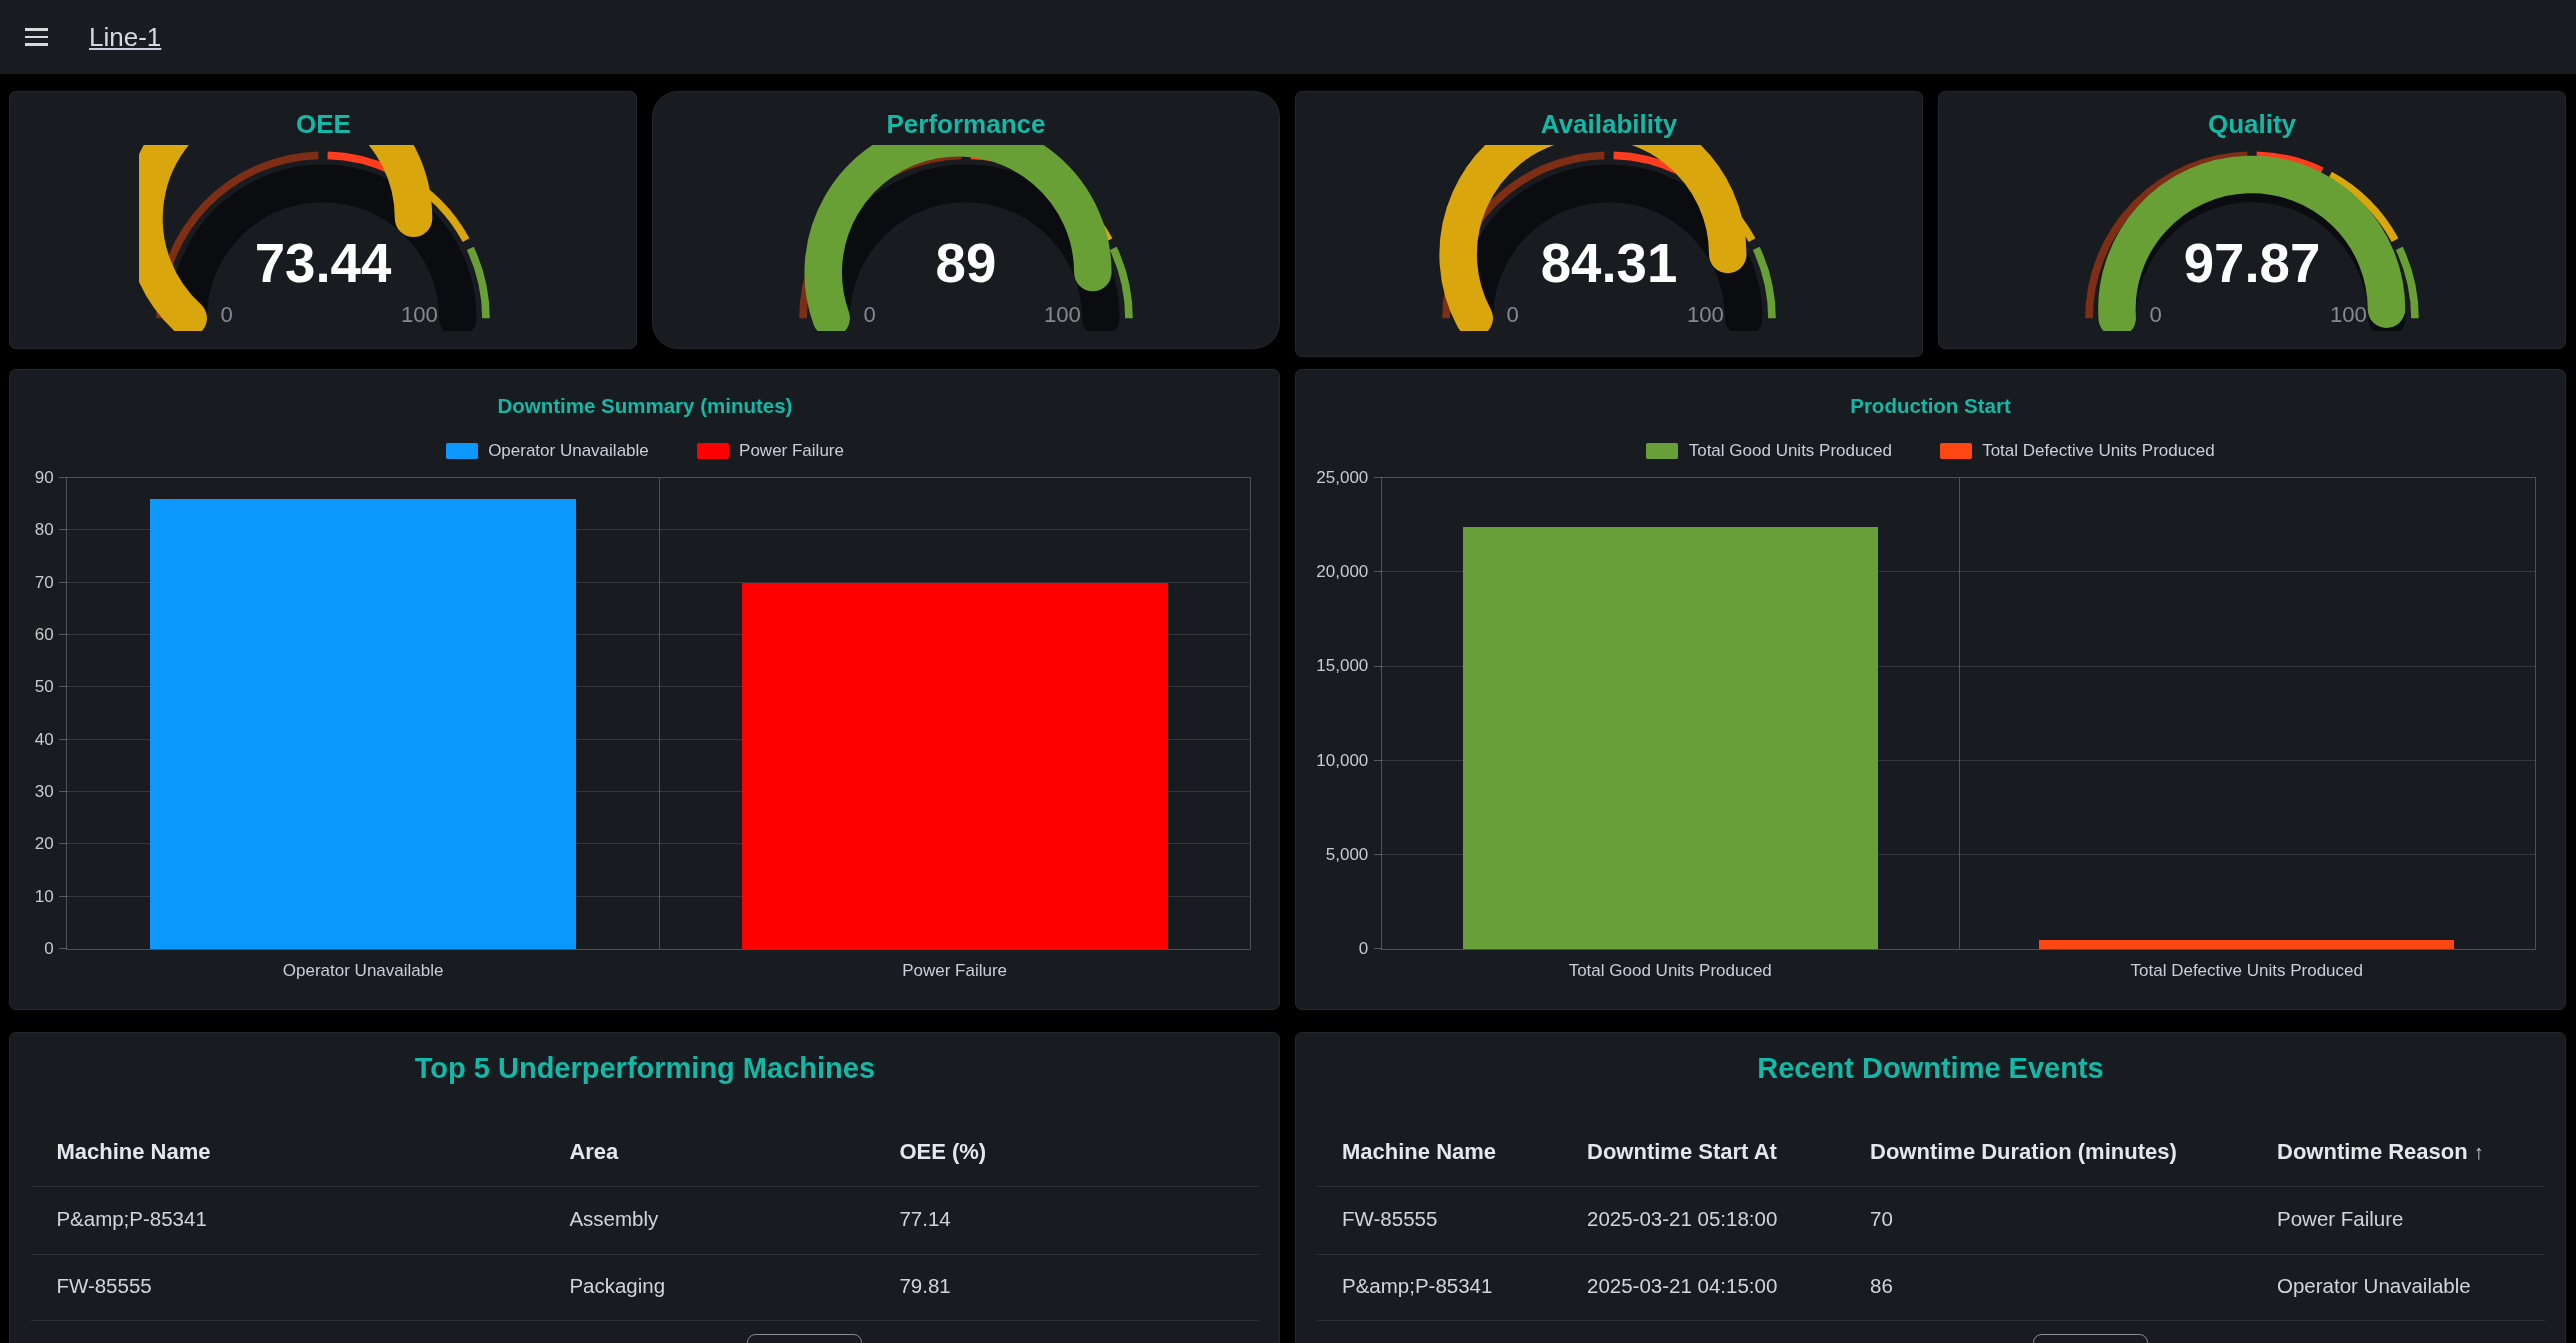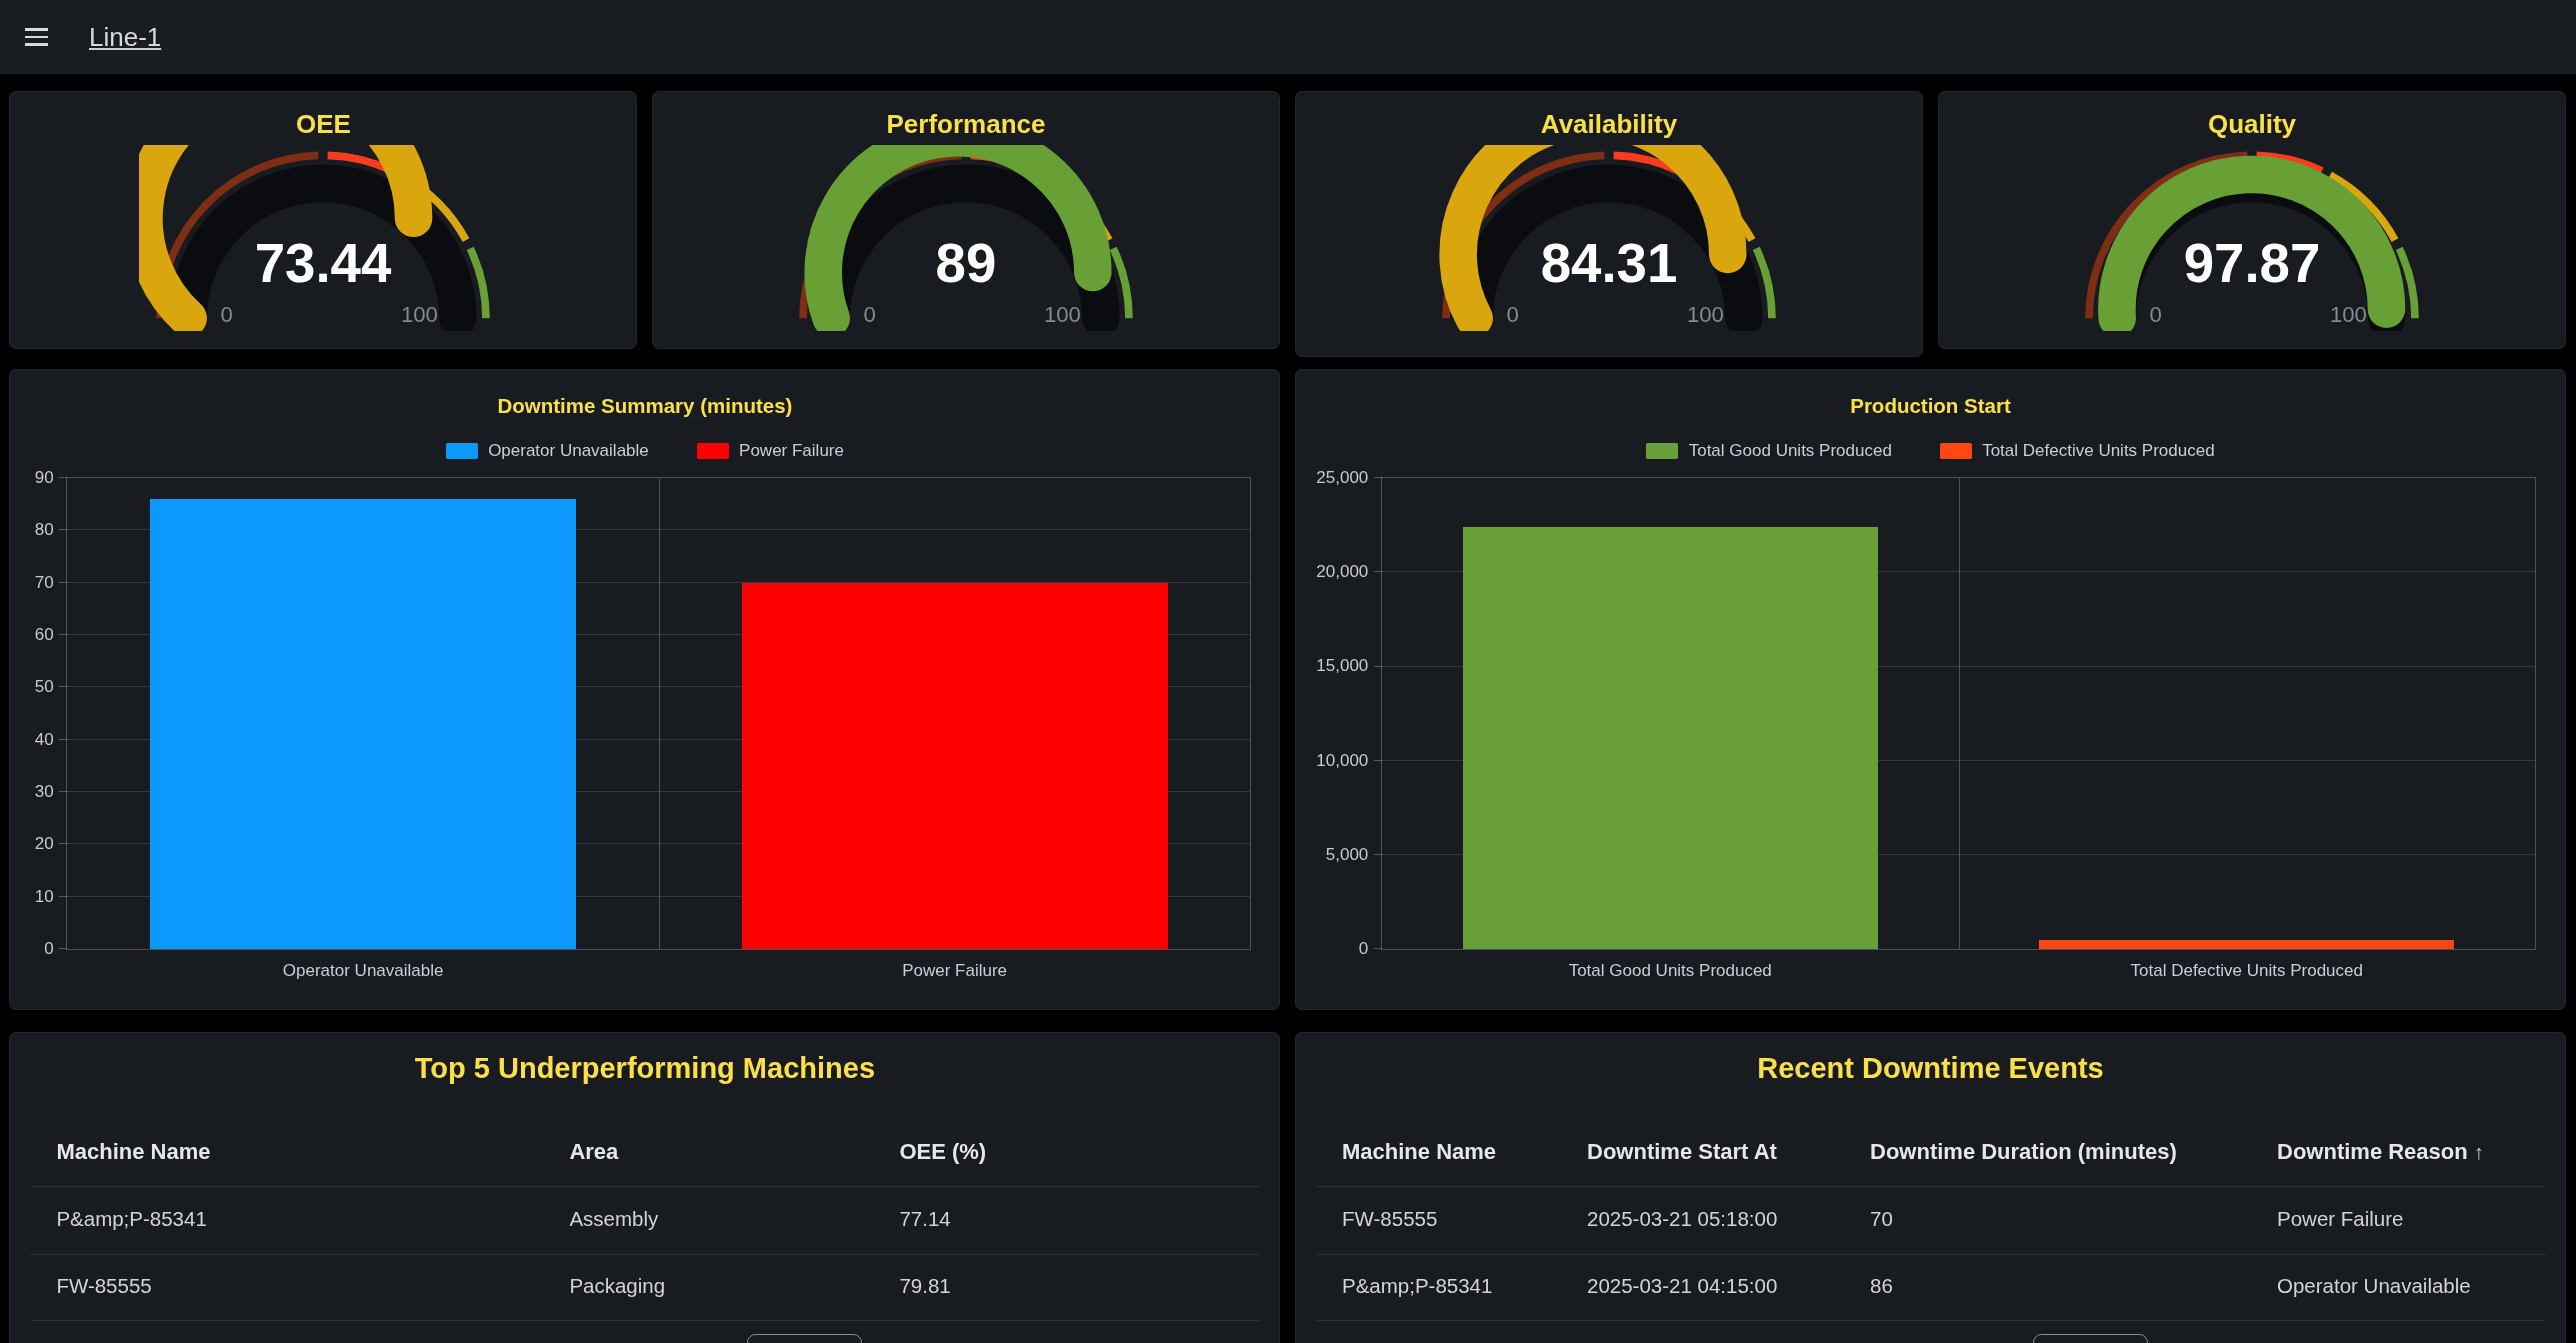--- a/index.html
+++ b/index.html
@@ -9,21 +9,21 @@
   
   .topbar { position:absolute; left:0; top:0; width:2576px; height:74px;
             background:#191C21; display:flex; align-items:center;text-decoration:underline; }
   .menu-btn { width:38px; height:38px; margin-left:17px; display:flex; flex-direction:column;
               justify-content:center; gap:5.1px; align-items:center; cursor:pointer; }
   .menu-btn i { display:block; width:23px; height:2.6px; background:#D8D9DD; }
   .topbar-title { margin-left:34px; font-size:26px; color:#D8D9DD; }
 
   
   .panel { position:absolute; background:#181B1F; border:0.9px solid #25272C; border-radius:6.8px; }
-  .panel-title { text-align:center; font-weight:bold; color:#fde047; cursor:pointer; }
+  .panel-title { text-align:center; font-weight:bold; color:#14b8a6; cursor:pointer; }
 
   
   .gauge-panel .panel-title { margin-top:19px; font-size:26px; line-height:27px; }
   .gauge-holder { margin:6.8px auto 0; width:368px; height:186px; }
 
   
   .chart-title { position:absolute; left:0; right:0; top:24px; font-size:20.5px; }
   .legend { position:absolute; left:0; right:0; top:68px; height:26px;
             display:flex; justify-content:center; align-items:center; gap:48px; }
   .legend-item { display:flex; align-items:center; gap:10.3px; cursor:pointer; }
@@ -70,21 +70,21 @@
         <path d="M 220.40 12.08 A 191 191 0 0 1 296.87 30.43" fill="none" stroke="#FF3D1E" stroke-width="9" stroke-linecap="butt"></path>
         <path d="M 306.49 35.34 A 191 191 0 0 1 382.66 111.51" fill="none" stroke="#D9A60D" stroke-width="9" stroke-linecap="butt"></path>
         <path d="M 387.57 121.13 A 191 191 0 0 1 406.00 203.00" fill="none" stroke="#68A036" stroke-width="9" stroke-linecap="butt"></path>
         <path d="M 57.00 203.00 A 158 158 0 1 1 373.00 203.00" fill="none" stroke="#0B0C0F" stroke-width="44" stroke-linecap="round"></path>
         <path d="M 57.00 203.00 A 158 158 0 1 1 321.12 85.94" fill="none" stroke="#D9A60D" stroke-width="44" stroke-linecap="round"></path>
        <text x="215" y="160" text-anchor="middle" font-size="64" font-weight="bold" fill="#FFFFFF">73.44</text>
        <text x="102" y="207" text-anchor="middle" font-size="26" fill="#87898F">0</text>
        <text x="328" y="207" text-anchor="middle" font-size="26" fill="#87898F">100</text>
      </svg></div>
 </div>
-<div class="panel gauge-panel" style="left:652px;top:91px;width:628px;height:258px;">
+<div class="panel gauge-panel" style="left:652px;top:91px;width:628px;height:258px;border-radius:26px;">
   <div class="panel-title">Performance</div>
   <div class="gauge-holder"><svg width="368" height="186" viewBox="0 0 430 218">
        <path d="M 24.00 203.00 A 191 191 0 0 1 209.60 12.08" fill="none" stroke="#7D2E14" stroke-width="9" stroke-linecap="butt"></path>
         <path d="M 220.40 12.08 A 191 191 0 0 1 296.87 30.43" fill="none" stroke="#FF3D1E" stroke-width="9" stroke-linecap="butt"></path>
         <path d="M 306.49 35.34 A 191 191 0 0 1 382.66 111.51" fill="none" stroke="#D9A60D" stroke-width="9" stroke-linecap="butt"></path>
         <path d="M 387.57 121.13 A 191 191 0 0 1 406.00 203.00" fill="none" stroke="#68A036" stroke-width="9" stroke-linecap="butt"></path>
         <path d="M 57.00 203.00 A 158 158 0 1 1 373.00 203.00" fill="none" stroke="#0B0C0F" stroke-width="44" stroke-linecap="round"></path>
         <path d="M 57.00 203.00 A 158 158 0 1 1 363.66 149.48" fill="none" stroke="#68A036" stroke-width="44" stroke-linecap="round"></path>
        <text x="215" y="160" text-anchor="middle" font-size="64" font-weight="bold" fill="#FFFFFF">89</text>
        <text x="102" y="207" text-anchor="middle" font-size="26" fill="#87898F">0</text>

